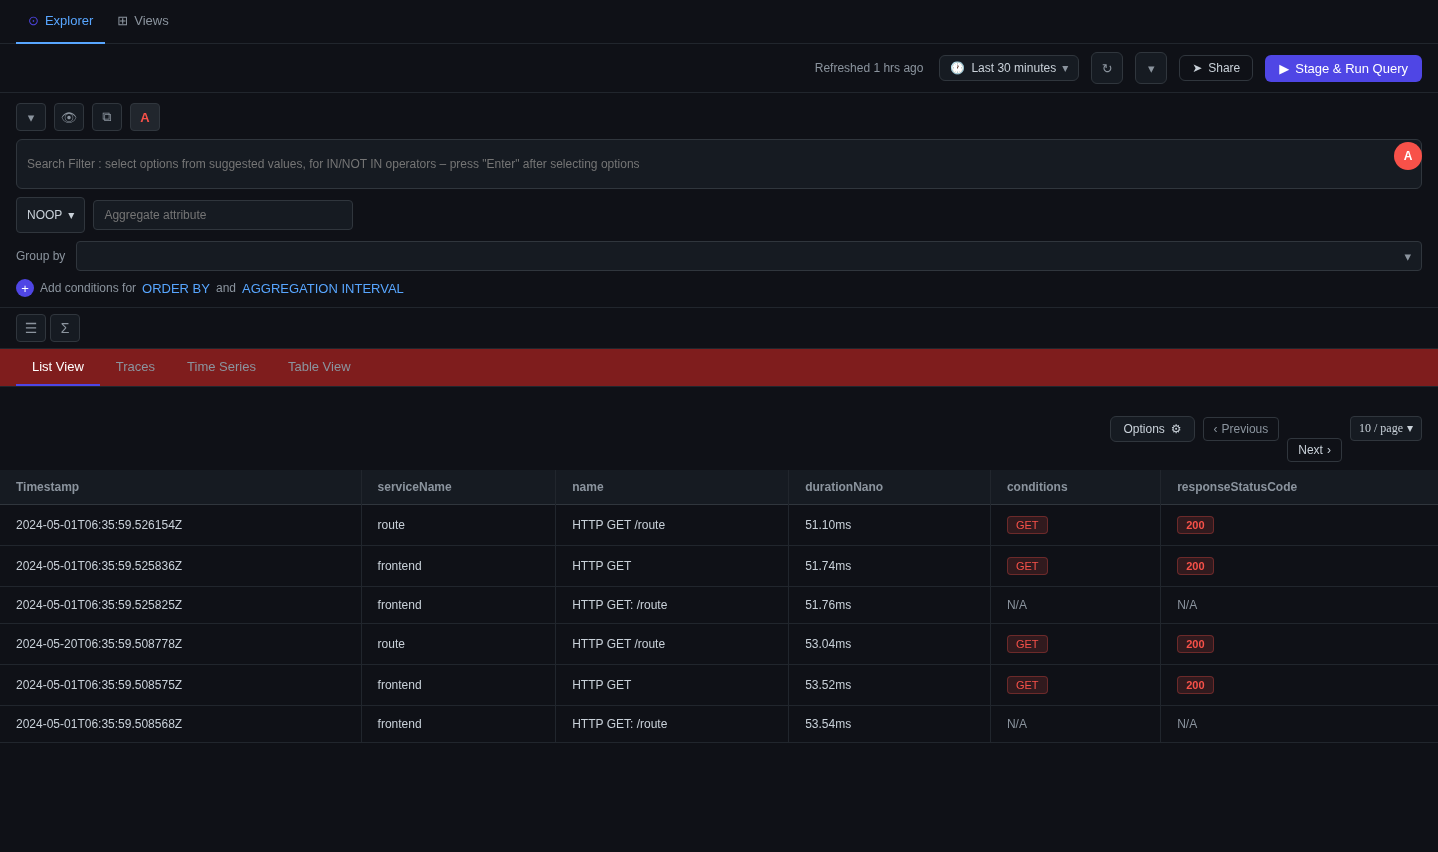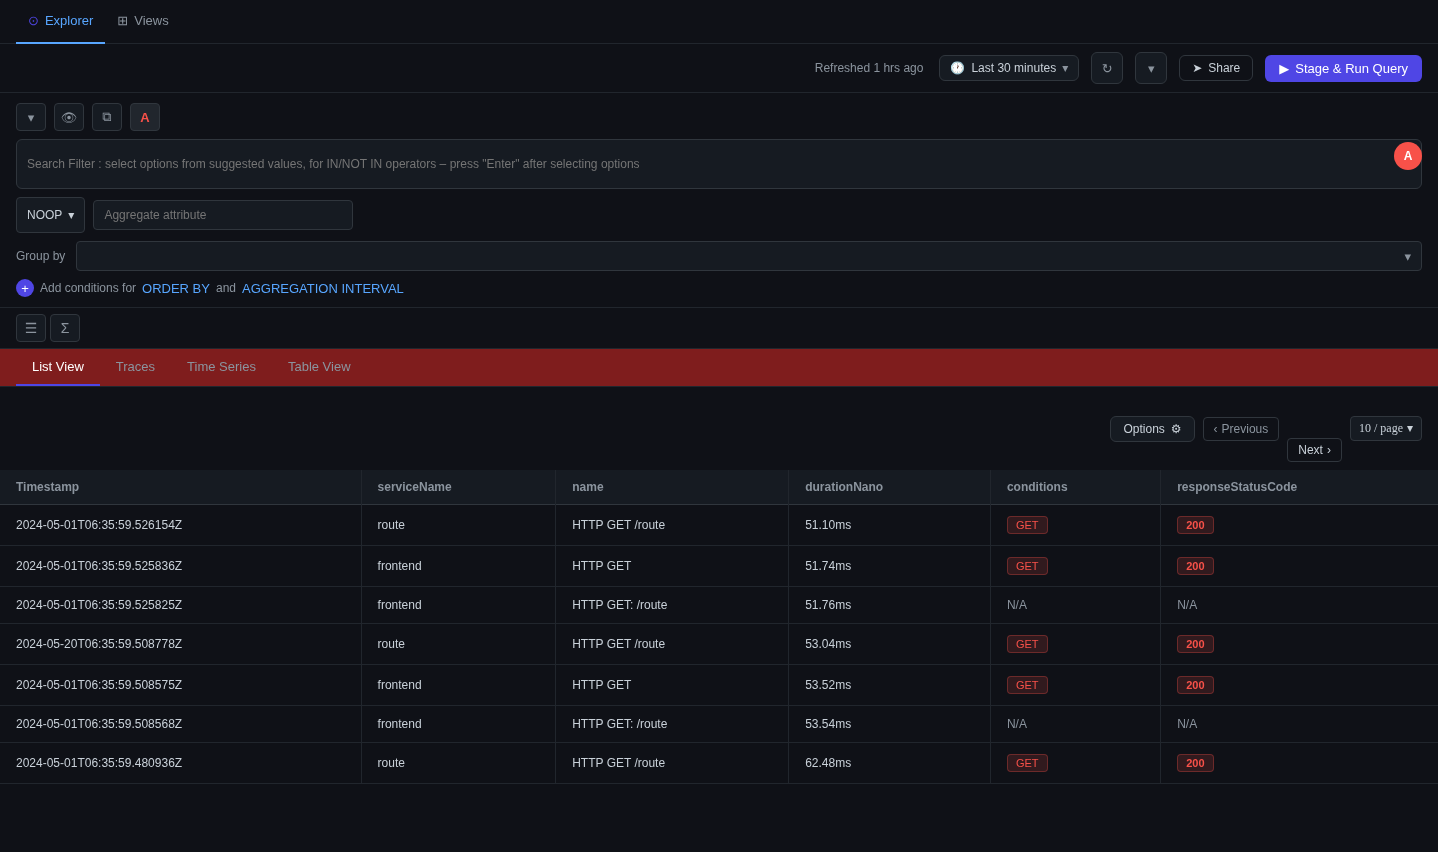--- a/index.html
+++ b/index.html
@@ -582,23 +582,15 @@
       <td><span class="badge-200">200</span></td>
     </tr>
         <tr>
       <td>2024-05-01T06:35:59.508568Z</td>
       <td>frontend</td>
       <td>HTTP GET: /route</td>
       <td>53.54ms</td>
       <td><span class="na-text">N/A</span></td>
       <td><span class="na-text">N/A</span></td>
     </tr>
-        <tr>
-      <td>2024-05-01T06:35:59.480936Z</td>
-      <td>route</td>
-      <td>HTTP GET /route</td>
-      <td>62.48ms</td>
-      <td><span class="badge-get">GET</span></td>
-      <td><span class="badge-200">200</span></td>
-    </tr>
       </tbody>
   </table>
 </div>
 
 </body></html>

